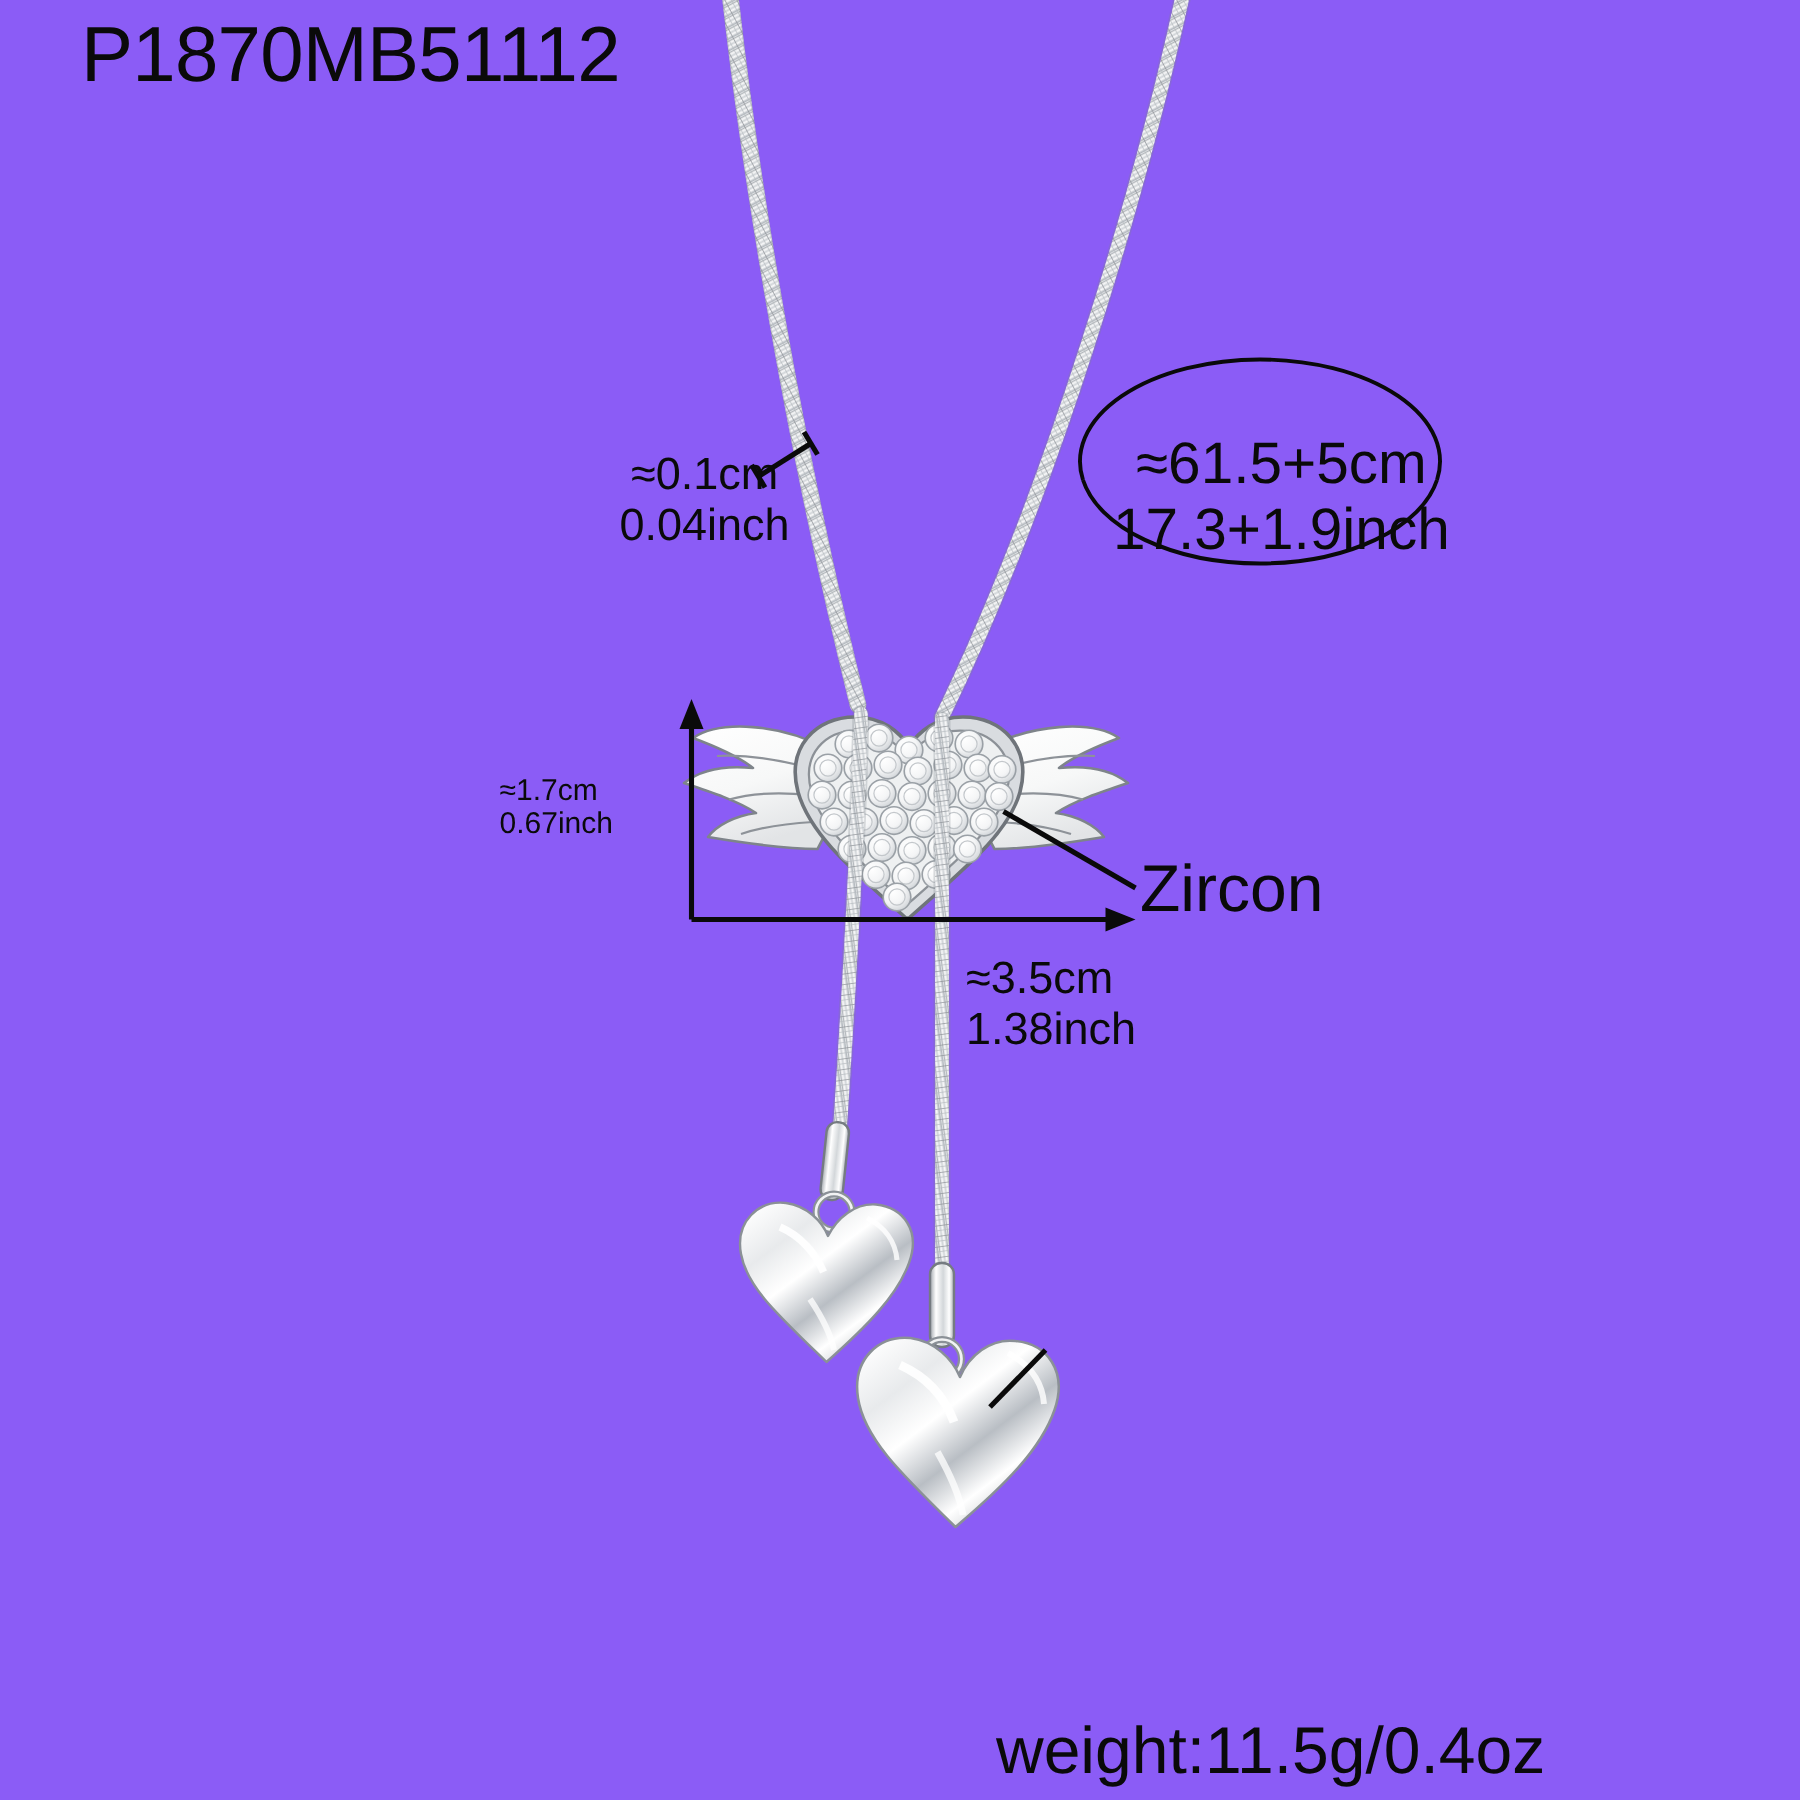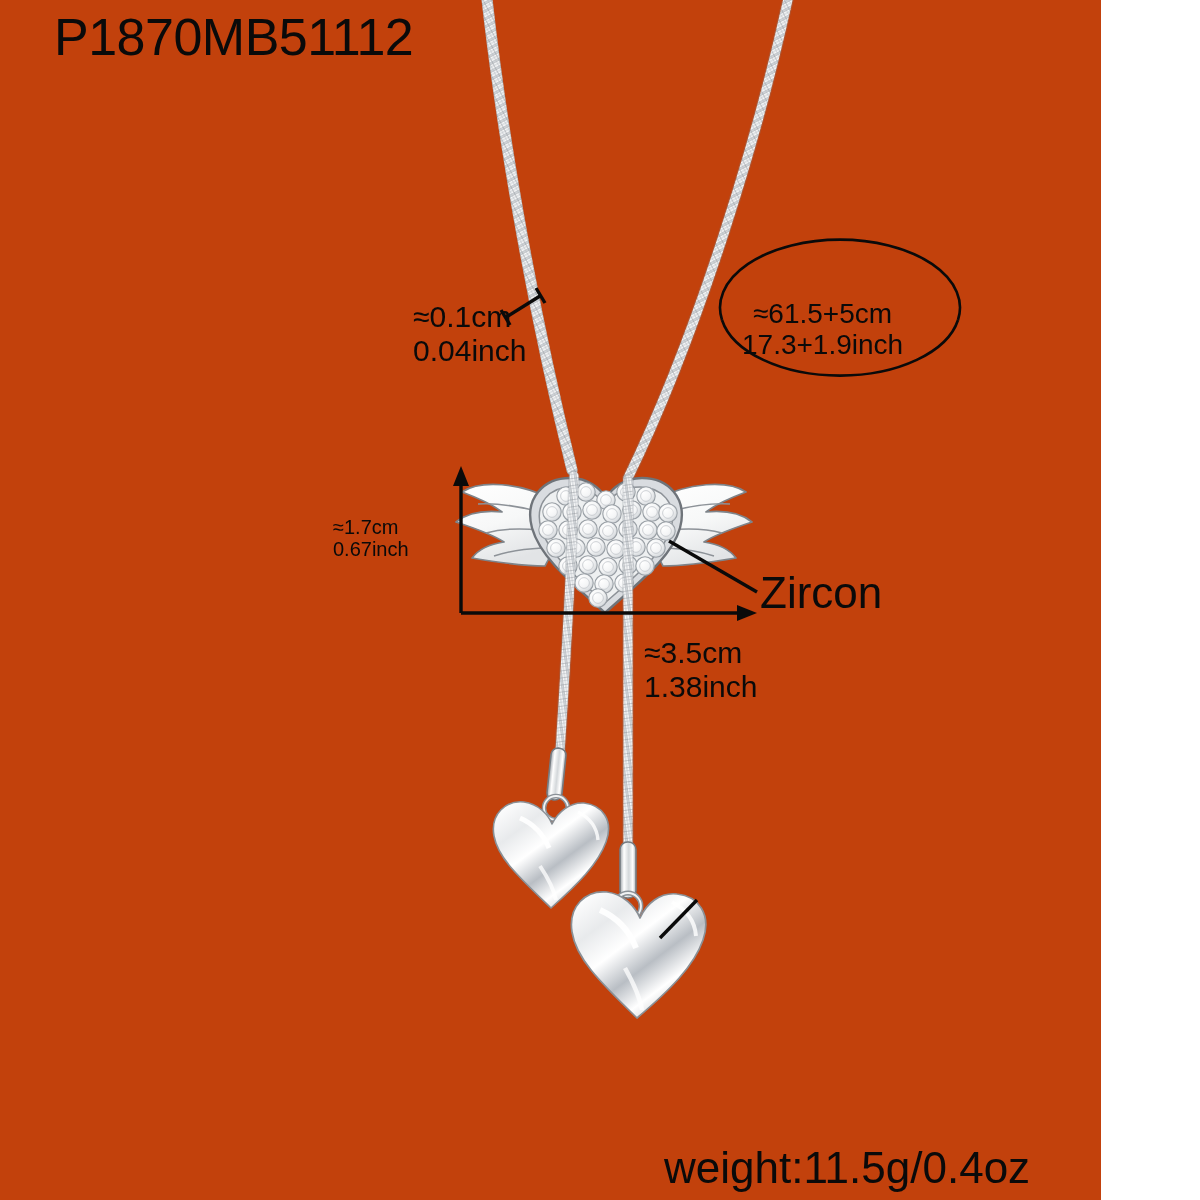--- a/index.html
+++ b/index.html
@@ -5,23 +5,23 @@
   html, body {
     margin: 0;
     padding: 0;
     background: #ffffff;
   }
   body {
     font-family: "Liberation Sans", sans-serif;
   }
   #sheet {
     position: relative;
-    width: 1101px;
+    width: 1200px;
     height: 1200px;
-    background: #c2410c;
+    background: #8b5cf6;
     overflow: hidden;
   }
   #artwork {
     position: absolute;
     left: 0;
     top: 0;
     width: 1200px;
     height: 1200px;
   }
   .txt {
@@ -33,26 +33,26 @@
   #product-code {
     left: 54px;
     top: 8px;
     font-size: 52px;
     letter-spacing: -0.5px;
   }
   #chain-thickness-label {
     left: 413px;
     top: 300px;
     font-size: 30px;
-    text-align: left;
+    text-align: center;
   }
   #chain-length-label {
     left: 742px;
-    top: 298px;
-    font-size: 28px;
+    top: 288px;
+    font-size: 39px;
     text-align: center;
   }
   #pendant-height-label {
     left: 333px;
     top: 516px;
     font-size: 20px;
   }
   #pendant-width-label {
     left: 644px;
     top: 636px;

